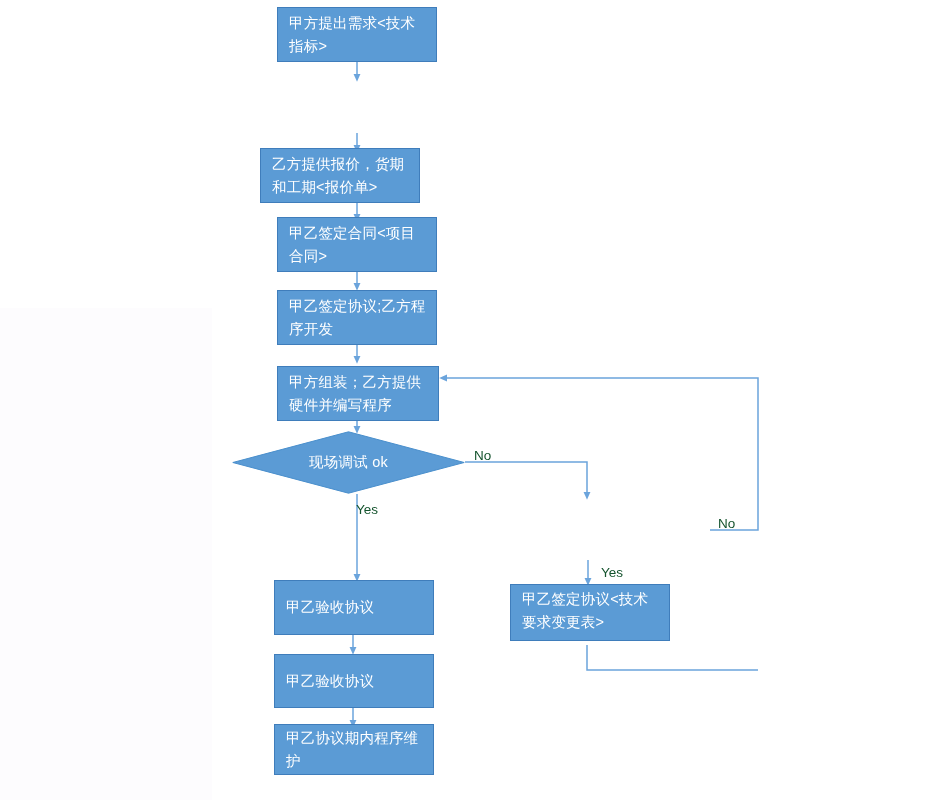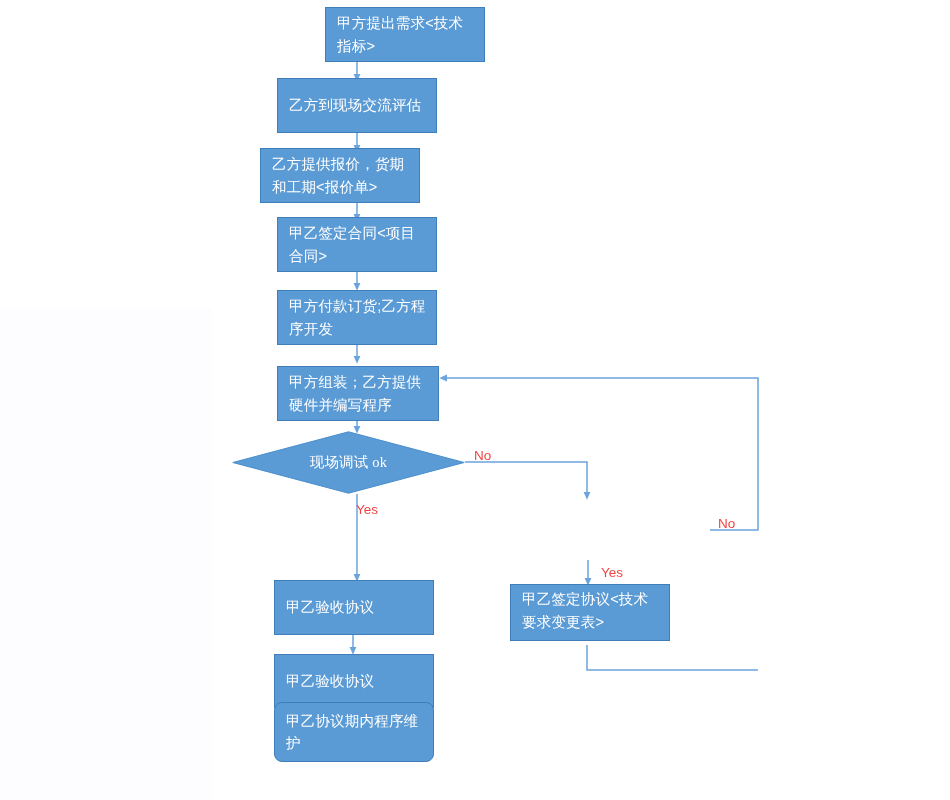--- a/index.html
+++ b/index.html
@@ -71,21 +71,21 @@
     background-image:
       linear-gradient(45deg, transparent 45%, #e8202a 45%, #e8202a 55%, transparent 55%),
       linear-gradient(-45deg, transparent 45%, #e8202a 45%, #e8202a 55%, transparent 55%);
     background-size: 4px 3px;
     background-repeat: repeat-x;
     background-position: 0 100%;
     padding-bottom: 3px;
   }
   .edge-label {
     position: absolute;
-    color: #ef4444;
+    color: #14532d;
     font-size: 13.5px;
     white-space: nowrap;
   }
 </style>
 </head>
 <body>
 
 <div id="canvas">
 
   <div class="faint-band"></div>
@@ -108,63 +108,60 @@
       <path d="M353,708 L353,724"></path>
       <path d="M465,462 L587,462 L587,496"></path>
       <path d="M588,560 L588,582"></path>
       <path d="M710,530 L758,530 L758,378 L443,378"></path>
     </g>
     <g stroke="#6ba4dc" stroke-width="1.5" fill="none">
       <path d="M587,645 L587,670 L758,670"></path>
     </g>
   </svg>
 
-  <div class="node proc" style="left:277px; top:7px; width:160px; height:55px;margin-left:48px;">
+  <div class="node proc" style="left:277px; top:7px; width:160px; height:55px;">
     <span class="txt">甲方提出需求&lt;技术指标&gt;</span>
   </div>
 
-  <div class="node proc" style="left:277px; top:78px; width:160px; height:55px;">
-    <span class="txt">乙方到现场交流评估</span>
-  </div>
 
   <div class="node proc" style="left:260px; top:148px; width:160px; height:55px;">
     <span class="txt">乙方提供报价，货期和工期&lt;报价单&gt;</span>
   </div>
 
   <div class="node proc" style="left:277px; top:217px; width:160px; height:55px;">
     <span class="txt">甲乙签定合同&lt;项目合同&gt;</span>
   </div>
 
   <div class="node proc" style="left:277px; top:290px; width:160px; height:55px;">
-    <span class="txt">甲方付款订货;乙方程序开发</span>
+    <span class="txt">甲乙签定协议;乙方程序开发</span>
   </div>
 
   <div class="node proc" style="left:277px; top:366px; width:162px; height:55px;">
     <span class="txt">甲方组装；乙方提供硬件并编写程序</span>
   </div>
 
-  <div class="node diamond" style="left:232px; top:431px; width:233px; height:63px;font-family:Liberation Serif, serif;">
+  <div class="node diamond" style="left:232px; top:431px; width:233px; height:63px;">
     <svg width="233" height="63" viewBox="0 0 233 63" xmlns="http://www.w3.org/2000/svg">
       <polygon points="116.5,0.8 232.2,31.5 116.5,62.2 0.8,31.5" fill="#5b9bd5" stroke="#4a8fcc" stroke-width="1"></polygon>
     </svg>
     <span class="txt">
       <span>现场调试</span><span>&nbsp;</span><span class="misspelled">ok</span>
     </span>
   </div>
 
 
   <div class="node proc" style="left:274px; top:580px; width:160px; height:55px;">
     <span class="txt">甲乙验收协议</span>
   </div>
 
   <div class="node proc" style="left:274px; top:654px; width:160px; height:54px;">
     <span class="txt">甲乙验收协议</span>
   </div>
 
-  <div class="node proc" style="left:274px; top:702px; width:160px; height:60px;border-radius:8px;">
+  <div class="node proc" style="left:274px; top:724px; width:160px; height:51px;">
     <span class="txt">甲乙协议期内程序维护</span>
   </div>
 
   <div class="node proc" style="left:510px; top:584px; width:160px; height:57px;align-items:flex-end;">
     <span class="txt">甲乙签定协议&lt;技术要求变更表&gt;</span>
   </div>
 
   <div class="edge-label" style="left:474px; top:448px;">No</div>
 
   <div class="edge-label" style="left:356px; top:502px;">Yes</div>

